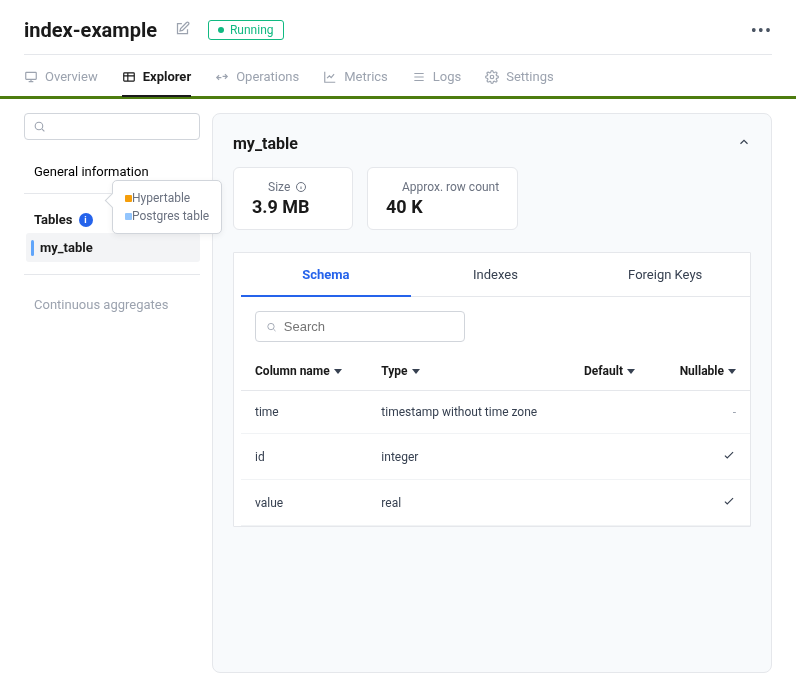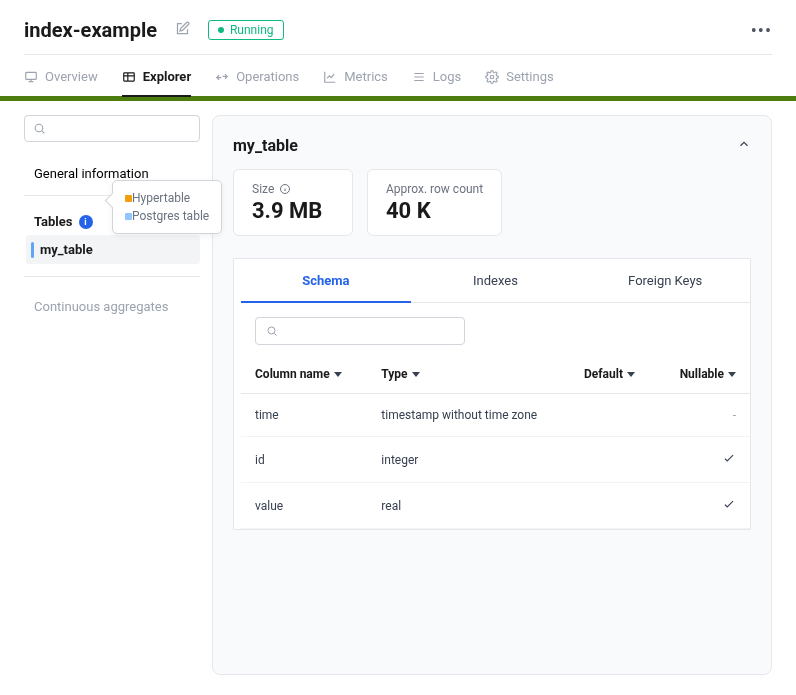--- a/index.html
+++ b/index.html
@@ -10,21 +10,21 @@
 .header-left { display: flex; align-items: center; gap: 18px; }
 .title { font-size: 20px; font-weight: 700; color: #1a1a1a; }
 .edit-icon { color: #9ca3af; cursor: pointer; }
 .status-badge { display: inline-flex; align-items: center; gap: 6px; border: 1px solid #10b981; color: #10b981; padding: 2px 9px; border-radius: 3px; font-size: 12px; }
 .status-dot { width: 6px; height: 6px; border-radius: 50%; background: #10b981; }
 .more-icon { color: #4b5563; cursor: pointer; font-size: 18px; letter-spacing: 1px; }
 
 .divider-h { height: 1px; background: #e5e7eb; margin: 0 24px; }
 
 
-.tabs { display: flex; gap: 24px; padding: 14px 24px 0; border-bottom: 5px solid #4d7c0f; }
+.tabs { display: flex; gap: 24px; padding: 14px 24px 0; border-bottom: 3px solid #4d7c0f; }
 .tab { display: flex; align-items: center; gap: 7px; padding-bottom: 12px; color: #9ca3af; font-size: 13px; cursor: pointer; position: relative; }
 .tab.active { color: #1a1a1a; font-weight: 700; }
 .tab.active::after { content: ''; position: absolute; bottom: -1px; left: 0; right: 0; height: 2px; background: #1a1a1a; }
 .tab svg { width: 14px; height: 14px; }
 
 
 .main { display: flex; padding-top: 14px; }
 .sidebar { width: 200px; padding: 0 0 0 24px; }
 .content { flex: 1; padding: 0 24px 0 12px; }
 
@@ -48,22 +48,22 @@
 .pop-dot.blue { background: #93c5fd; }
 
 
 .panel { background: #f8fafc; border: 1px solid #e5e7eb; border-radius: 8px; padding: 20px; min-height: 560px; }
 .panel-head { display: flex; justify-content: space-between; align-items: center; margin-bottom: 14px; }
 .panel-title { font-size: 16px; font-weight: 700; }
 .chevron-up { color: #374151; cursor: pointer; }
 
 .stats { display: flex; gap: 14px; margin-bottom: 22px; }
 .stat-card { background: #fff; border: 1px solid #e5e7eb; border-radius: 6px; padding: 12px 18px; min-width: 120px; }
-.stat-label { font-size: 12px; color: #6b7280; display: flex; align-items: center; gap: 5px; }
-.stat-value { font-size: 22px; font-weight: 700; margin-top: 2px; }
+.stat-label { font-size: 12px; color: #6b7280; display: flex; align-items: center; gap: 5px; margin-left: 16px; }
+.stat-value { font-size: 18px; font-weight: 700; margin-top: 2px; }
 
 
 .inner-card { background: #fff; border: 1px solid #e5e7eb; border-radius: 1px; padding-left: 7px; }
 .inner-tabs { display: flex; border-bottom: 1px solid #e5e7eb; }
 .inner-tab { flex: 1; text-align: center; padding: 14px 0; font-size: 13px; color: #374151; cursor: pointer; position: relative; }
 .inner-tab.active { color: #2563eb; font-weight: 700; }
 .inner-tab.active::after { content: ''; position: absolute; bottom: -1px; left: 0; right: 0; height: 2px; background: #2563eb; }
 
 .table-search { margin: 14px 14px 8px; border: 1px solid #d1d5db; border-radius: 4px; padding: 7px 10px; display: flex; align-items: center; gap: 7px; width: 210px; }
 .table-search svg { width: 12px; height: 12px; color: #9ca3af; }
@@ -198,20 +198,21 @@
           <div class="inner-tab active">Schema</div>
           <div class="inner-tab">Indexes</div>
           <div class="inner-tab">Foreign Keys</div>
         </div>
 
         <div class="table-search">
           <svg viewBox="0 0 24 24" fill="none" stroke="currentColor" stroke-width="2">
               <circle cx="11" cy="11" r="7"></circle>
               <path d="M21 21l-4.3-4.3"></path>
             </svg>
+          <input type="text" placeholder="Search" style="">
         </div>
 
         <table class="schema-table">
           <thead>
             <tr>
               <th><span class="sort">
                     <span>Column name</span>
                     <span class="caret-down"></span>
                   </span></th>
               <th><span class="sort">

